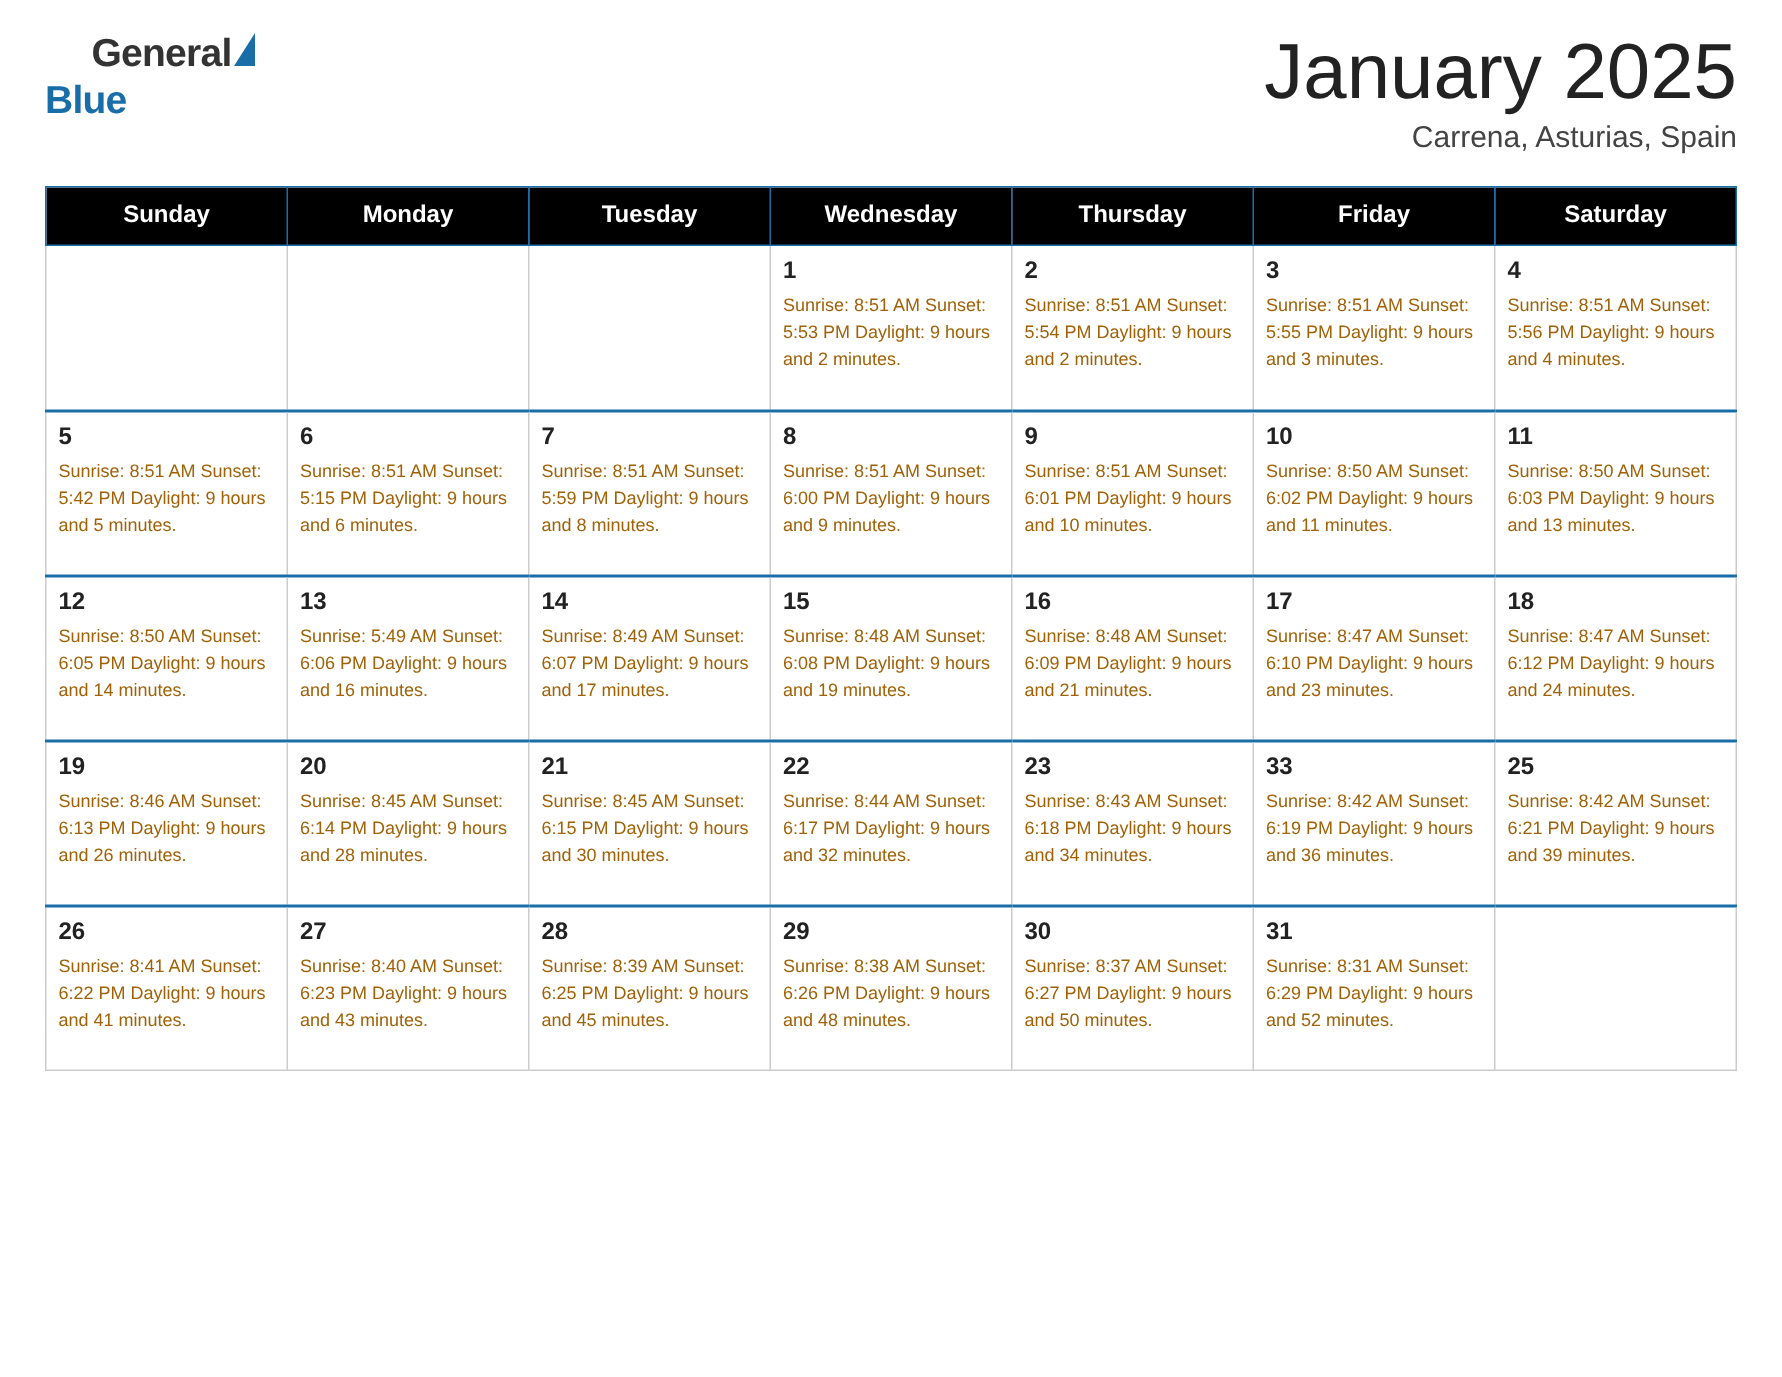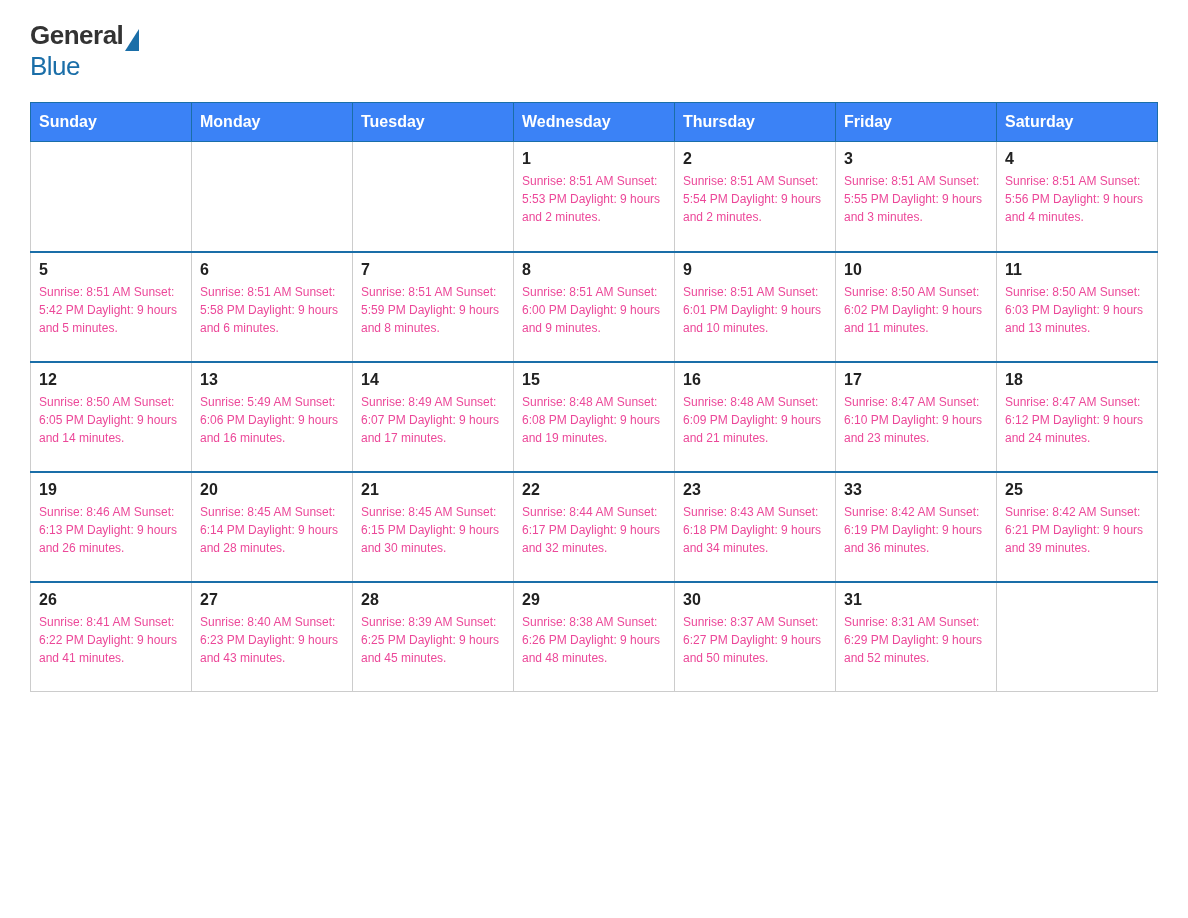--- a/index.html
+++ b/index.html
@@ -16,40 +16,41 @@
       align-items: flex-start;
       margin-bottom: 20px;
     }
     .logo {
       display: flex;
       flex-direction: column;
       align-items: flex-start;
     }
     .logo-top {
       display: flex;
-      align-items: flex-end;
+      align-items: flex-start;
+      margin-left: 31px;
     }
     .logo-general {
       font-size: 26px;
       font-weight: bold;
       color: #333;
       letter-spacing: -0.5px;
     }
     .logo-triangle {
       width: 0;
       height: 0;
       border-left: 14px solid transparent;
       border-right: 0px solid transparent;
       border-bottom: 22px solid #1a6ea8;
       margin-left: 2px;
       margin-top: 2px;
     }
     .logo-blue {
       font-size: 26px;
-      font-weight: normal;
+      font-weight: bold;
       color: #1a6ea8;
       letter-spacing: -0.5px;
     }
     .title-section {
       text-align: right;
     }
     .calendar-title {
       font-size: 52px;
       font-weight: normal;
       color: #222;
@@ -58,26 +59,26 @@
     .calendar-subtitle {
       font-size: 20px;
       color: #444;
       margin-top: 4px;
     }
     .calendar {
       width: 100%;
       border-collapse: collapse;
     }
     .calendar thead tr th {
-      background-color: #3b82f6;
+      background-color: #000000;
       color: #fff;
       font-size: 16px;
       font-weight: bold;
       padding: 10px 8px;
-      text-align: left;
+      text-align: center;
       border: 1px solid #1a6ea8;
     }
     .calendar tbody tr td {
       vertical-align: top;
       border: 1px solid #ccc;
       padding: 8px;
       width: calc(100% / 7);
       min-height: 110px;
       height: 110px;
     }
@@ -85,37 +86,41 @@
       background: #fff;
     }
     .day-number {
       font-size: 16px;
       font-weight: bold;
       color: #222;
       margin-bottom: 4px;
     }
     .day-info {
       font-size: 12px;
-      color: #ec4899;
+      color: #a16207;
       line-height: 1.5;
     }
     .row-divider td {
       border-top: 2px solid #1a6ea8 !important;
     }
   </style>
 </head>
 <body>
 
 <div class="header">
   <div class="logo">
     <div class="logo-top">
       <span class="logo-general">General</span>
       <div class="logo-triangle"></div>
     </div>
     <span class="logo-blue">Blue</span>
+  </div>
+  <div class="title-section">
+    <div class="calendar-title">January 2025</div>
+    <div class="calendar-subtitle">Carrena, Asturias, Spain</div>
   </div>
 </div>
 
 <table class="calendar">
   <thead>
     <tr>
     <th>Sunday</th>
         <th>Monday</th>
         <th>Tuesday</th>
         <th>Wednesday</th>
@@ -157,21 +162,21 @@
       <tr class="row-divider">
         <td>
           <div class="day-number">5</div>
           <div class="day-info">Sunrise: 8:51 AM
 Sunset: 5:42 PM
 Daylight: 9 hours and 5 minutes.</div>
         </td>
         <td>
           <div class="day-number">6</div>
           <div class="day-info">Sunrise: 8:51 AM
-Sunset: 5:58 PM
+Sunset: 5:15 PM
 Daylight: 9 hours and 6 minutes.</div>
         </td>
         <td>
           <div class="day-number">7</div>
           <div class="day-info">Sunrise: 8:51 AM
 Sunset: 5:59 PM
 Daylight: 9 hours and 8 minutes.</div>
         </td>
         <td>
           <div class="day-number">8</div>

